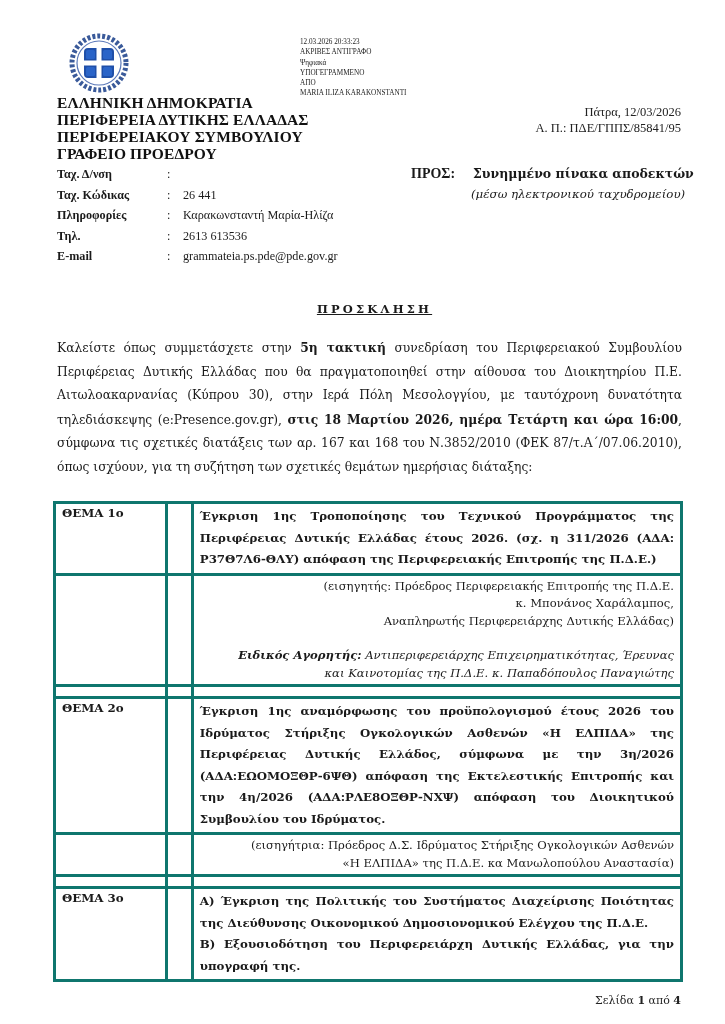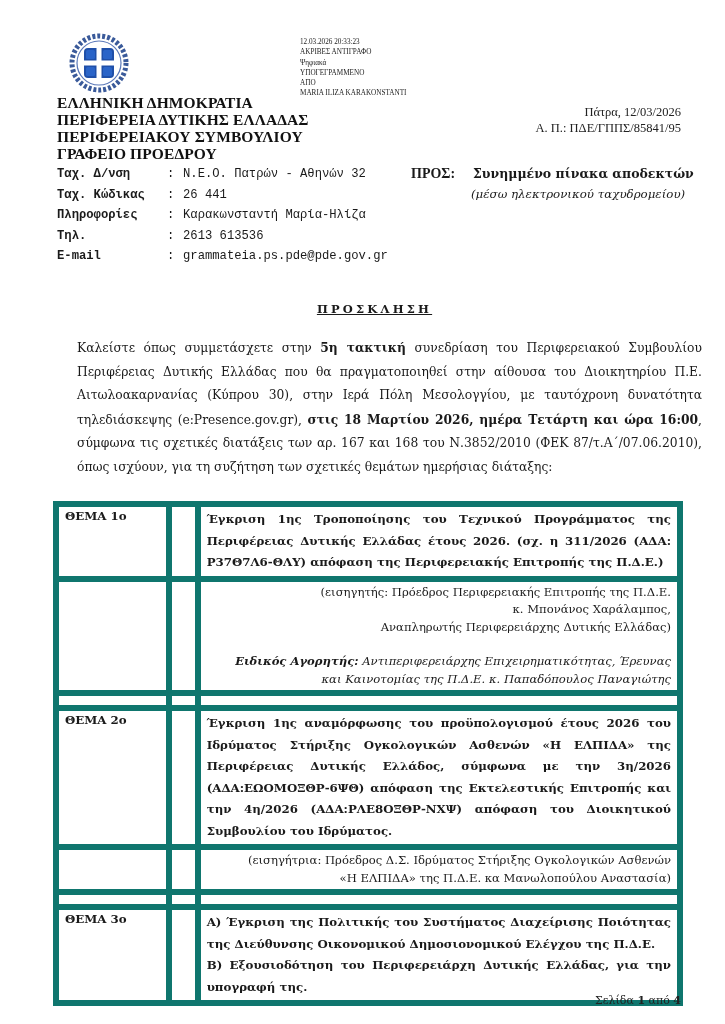--- a/index.html
+++ b/index.html
@@ -7,39 +7,39 @@
   .abs { position: absolute; }
 
   .emblem { left: 68px; top: 32px; width: 62px; height: 62px; }
 
   .stamp { left: 300px; top: 37px; font-family: Liberation Serif, serif; font-size: 7.2px; line-height: 10.3px; color: #222; white-space: nowrap; }
 
   .org { left: 57px; top: 94px; font-family: "Liberation Serif", serif; font-weight: bold; font-size: 15.5px; line-height: 17px; color: #111; letter-spacing: 0.1px; }
 
   .place { right: 44px; top: 104px; text-align: right; font-family: "Liberation Serif", serif; font-size: 12.5px; line-height: 16px; color: #222; }
 
-  .contacts { left: 57px; top: 164px; font-family: Liberation Mono, monospace; font-size: 12.2px; line-height: 20.5px; }
+  .contacts { left: 57px; top: 164px; font-family: Liberation Serif, serif; font-size: 12.2px; line-height: 20.5px; }
   .contacts .row { display: flex; white-space: nowrap; }
   .contacts .lbl { width: 110px; font-weight: bold; }
   .contacts .sep { width: 16px; }
 
   .pros { left: 411px; top: 164px; font-family: "DejaVu Serif", serif; font-size: 12.5px; line-height: 20px; white-space: nowrap; }
   .pros .pros-lbl { font-family: "Liberation Serif", serif; font-weight: bold; font-size: 14px; display: inline-block; width: 62px; }
   .pros .pros-val { font-weight: bold; }
   .pros .sub { padding-left: 60px; font-style: italic; font-size: 11.8px; }
 
   .title { left: 12px; width: 725px; top: 302px; text-align: center; font-family: "DejaVu Serif", serif; font-weight: bold; font-size: 11.5px; letter-spacing: 3.2px; text-decoration: underline; }
 
-  .body-text { left: 57px; width: 625px; top: 336px; font-family: "DejaVu Serif", serif; font-size: 12.3px; line-height: 23.5px; text-align: justify; margin-left: 20px; }
+  .body-text { left: 57px; width: 625px; top: 336px; font-family: "DejaVu Serif", serif; font-size: 12.3px; line-height: 23.5px; text-align: justify; }
   .body-text b { font-weight: bold; }
   .line { display: block; white-space: nowrap; text-align-last: justify; }
   .line.last { text-align-last: left; }
 
   table.agenda { position: absolute; left: 53px; top: 501px; width: 630px; border-collapse: collapse; font-family: "DejaVu Serif", serif; font-size: 11.8px; }
-  table.agenda td { border: 6px solid #0f766e; vertical-align: top; padding: 2px 6px; margin-left: 40px; }
+  table.agenda td { border: 3px solid #0f766e; vertical-align: top; padding: 2px 6px; margin-left: 40px; }
   td.c1 { width: 98px; font-weight: bold; padding-left: 8px; }
   td.c2 { width: 11px; }
   td.c3 { width: 480px; }
   .topic { font-weight: bold; line-height: 21.5px; text-align: justify; text-align-last: left; }
   .topic .ln { display: block; text-align: justify; text-align-last: justify; }
   .topic .ln.end { text-align-last: left; }
   .rap { text-align: right; line-height: 17.5px; font-size: 11.6px; }
   .spec { text-align: right; line-height: 17.5px; font-size: 11.6px; font-style: italic; margin-top: 17px; }
   .spec b { font-weight: bold; }
   tr.spacer td { height: 9px; padding: 0; }
@@ -82,21 +82,20 @@
 
 <div class="abs place">
   <div>Πάτρα, 12/03/2026</div>
   <div>Α. Π.: ΠΔΕ/ΓΠΠΣ/85841/95</div>
 </div>
 
 <div class="abs contacts">
   <div class="row">
     <span class="lbl">Ταχ. Δ/νση</span>
     <span class="sep">:</span>
-    <span>Ν.Ε.Ο. Πατρών - Αθηνών 32</span>
   </div>
   <div class="row">
     <span class="lbl">Ταχ. Κώδικας</span>
     <span class="sep">:</span>
     <span>26 441</span>
   </div>
   <div class="row">
     <span class="lbl">Πληροφορίες</span>
     <span class="sep">:</span>
     <span>Καρακωνσταντή Μαρία-Ηλίζα</span>

